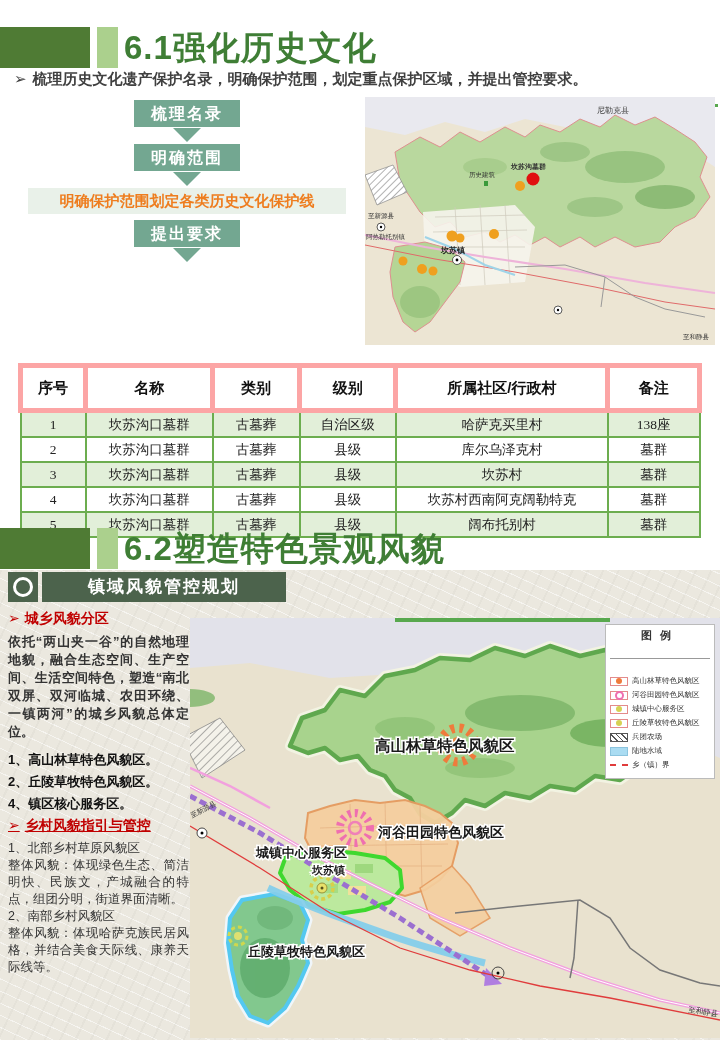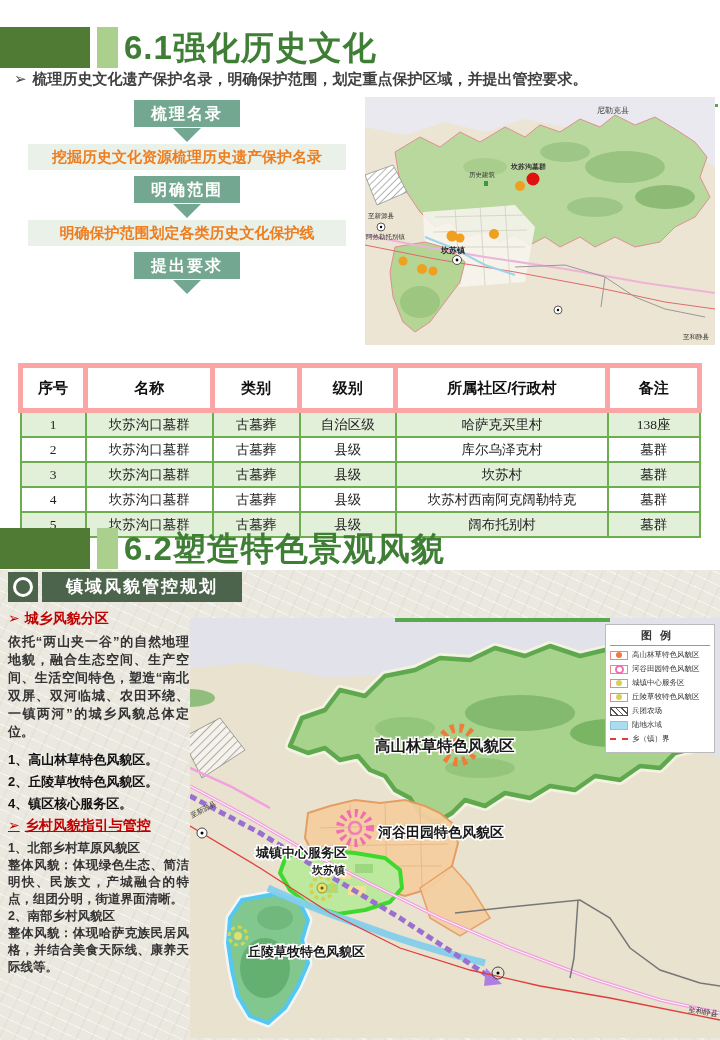--- a/index.html
+++ b/index.html
@@ -30,34 +30,34 @@
     height:38px;padding:1px 2px;}
   .htable td{border:2px solid #6cad4f;font-family:"Liberation Serif","DejaVu Serif",serif;
     font-size:13.5px;color:#222;text-align:center;height:21px;padding:1px 2px;}
   .htable tr.alt td{background:#e2efd9;}
   
   .paper{position:absolute;left:0;top:570px;width:720px;height:470px;background-color:#ebe8df;
     background-image:repeating-linear-gradient(115deg,rgba(120,120,110,.05) 0 2px,transparent 2px 14px),
                      repeating-linear-gradient(25deg,rgba(255,255,255,.55) 0 1px,transparent 1px 11px);}
   .banner-icon{position:absolute;left:8px;top:572px;width:30px;height:30px;background:#4c634c;}
   .banner-icon span{display:block;width:14px;height:14px;margin:5px auto;border:3px solid #fff;border-radius:50%;}
-  .banner-bar{position:absolute;left:42px;top:572px;width:200px;height:30px;background:#4c634c;
+  .banner-bar{position:absolute;left:42px;top:572px;width:244px;height:30px;background:#4c634c;
     color:#fff;font-size:17px;font-weight:bold;text-align:center;line-height:30px;letter-spacing:2px;}
   .leftcol{position:absolute;left:8px;top:606px;width:181px;}
   .red-h{font-size:14px;font-weight:bold;color:#c00000;margin:4px 0 5px 0;}
   .red-h .arr{margin-right:5px;}
   .body-p{font-size:13px;line-height:18px;color:#333;font-weight:600;text-align:justify;}
   .num-li{font-size:13px;line-height:22px;font-weight:bold;color:#111;}
-  .body-l{font-size:12.5px;line-height:17px;color:#333;font-weight:700;text-align:justify;}
+  .body-l{font-size:12.5px;line-height:17px;color:#333;font-weight:400;text-align:justify;}
   
   .map2{position:absolute;left:190px;top:618px;width:530px;height:420px;}
   .legend{position:absolute;left:415px;top:6px;width:110px;background:#fff;border:1px solid #bbb;
     padding:3px 4px 5px 4px;box-sizing:border-box;}
   .legend-title{font-size:11px;font-weight:bold;color:#333;text-align:center;letter-spacing:8px;
-    border-bottom:1px solid #999;padding-bottom:2px;margin-bottom:3px;}
+    border-bottom:1px solid #999;padding-bottom:15px;margin-bottom:16px;}
   .legend-item{display:flex;align-items:center;height:12px;margin:2px 0;}
   .legend-item .sw{width:18px;height:9px;margin-right:4px;flex:0 0 18px;position:relative;
     display:flex;align-items:center;justify-content:center;box-sizing:border-box;}
   .legend-item .lb{font-size:7.5px;color:#333;white-space:nowrap;}
   .sw-box{border:1px solid #e48b8b;background:#fff;}
   .dot-o{width:6px;height:6px;border-radius:50%;background:#ef7b3c;}
   .ring-p{width:5px;height:5px;border-radius:50%;border:2px solid #ef6fb0;background:#fff;}
   .dot-y{width:6px;height:6px;border-radius:50%;background:#d6d253;}
   .sw-hatch{border:1px solid #555;background:repeating-linear-gradient(45deg,#555 0 1px,#fff 1px 4px);}
   .sw-water{background:#aadcf2;border:1px solid #8cc4de;}
@@ -70,21 +70,20 @@
 
 <div class="hblock-dark" style="top:27px;"></div>
 <div class="hblock-light" style="top:27px;"></div>
 <div class="sec-title" style="top:26px;text-align:center;">6.1强化历史文化</div>
 
 <div class="bullet-line" style="top:70px;"><span class="arr">➢</span><span>梳理历史文化遗产保护名录，明确保护范围，划定重点保护区域，并提出管控要求。</span></div>
 
 <div class="flow">
   <div class="flow-head">梳理名录</div>
   <div class="flow-arrow"></div>
-  <div class="flow-wide">挖掘历史文化资源梳理历史遗产保护名录</div>
   <div class="flow-head">明确范围</div>
   <div class="flow-arrow"></div>
   <div class="flow-wide">明确保护范围划定各类历史文化保护线</div>
   <div class="flow-head">提出要求</div>
   <div class="flow-arrow"></div>
 </div>
 
 <div class="greenline"></div>
 
 <div class="map1">

